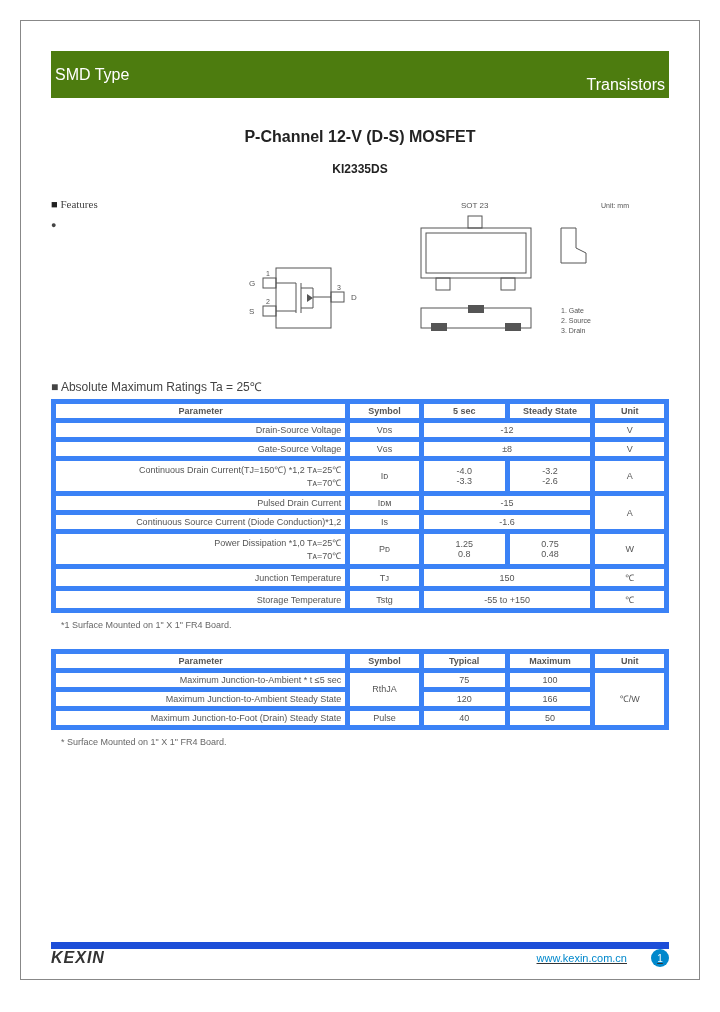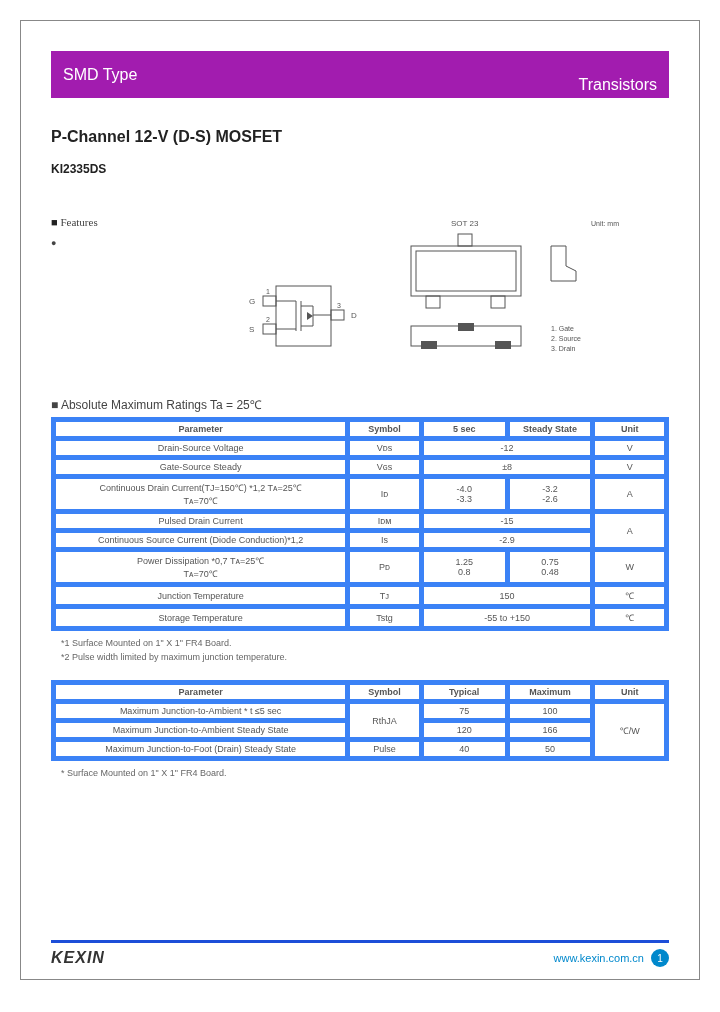--- a/index.html
+++ b/index.html
@@ -13,35 +13,35 @@
   }
   .page {
     border: 1px solid #888;
     width: 680px;
     height: 960px;
     margin: 20px auto;
     position: relative;
     padding: 30px 30px 20px 30px;
   }
   .header-bar {
-    background: #a21caf;
+    background: #4d7c0f;
     color: #fff;
     display: flex;
     justify-content: space-between;
     align-items: center;
-    padding: 4px 12px;
+    padding: 4px 4px;
     font-size: 16px;
     margin-bottom: 30px;
     gap: 17px;
   }
   .header-bar .left { font-weight: normal; }
   .header-bar .right { font-weight: normal; margin-top: 21px; }
   .title-block {
-    text-align: left;
-    margin-bottom: 40px;
+    text-align: center;
+    margin-bottom: 22px;
   }
   .title-block h1 {
     font-size: 16px;
     font-weight: bold;
     margin-bottom: 16px;
     color: #222;
   }
   .title-block h2 {
     font-size: 12px;
     font-weight: bold;
@@ -63,56 +63,55 @@
     width: 170px;
     display: flex;
     align-items: flex-end;
     justify-content: center;
   }
   .features-right {
     width: 260px;
     display: flex;
     flex-direction: column;
     gap: 4px;
-    align-items: flex-start;
+    align-items: flex-end;
   }
   .section-head {
     font-size: 12px;
     color: #444;
     margin-bottom: 4px;
   }
   table {
     border-collapse: collapse;
     width: 100%;
     font-size: 9px;
     color: #555;
   }
   table th, table td {
     border: 5px solid #3b82f6;
     padding: 2px 4px;
     text-align: center;
     vertical-align: middle;
   }
-  table td.param { text-align: center; }
+  table td.param { text-align: right; }
   .notes {
     font-size: 9px;
     color: #666;
     margin: 6px 0 16px 10px;
     line-height: 1.5;
   }
   .footer {
     position: absolute;
     bottom: 12px;
     left: 30px;
     right: 30px;
     display: flex;
     justify-content: space-between;
     align-items: center;
-    border-top: 3px solid #1d4ed8;
-    padding-top: 6px;
+    border-top: 7px solid #1d4ed8;
   }
   .footer .logo {
     font-weight: bold;
     font-style: italic;
     font-size: 16px;
     letter-spacing: 1px;
   }
   .footer .url { color: #0088cc; font-size: 11px; }
   .footer .pagenum {
     background: #0088cc;
@@ -214,21 +213,21 @@
       <th style="width:14%">Steady State</th>
       <th style="width:12%">Unit</th>
     </tr>
     <tr>
       <td class="param">Drain-Source Voltage</td>
       <td>Vᴅs</td>
       <td colspan="2">-12</td>
       <td>V</td>
     </tr>
     <tr>
-      <td class="param">Gate-Source Steady</td>
+      <td class="param">Gate-Source Voltage</td>
       <td>Vɢs</td>
       <td colspan="2">±8</td>
       <td>V</td>
     </tr>
     <tr>
       <td class="param" style="white-space:pre-line">Continuous Drain Current(TJ=150℃) *1,2 Tᴀ=25℃
                                                                           Tᴀ=70℃</td>
       <td>Iᴅ</td>
       <td style="white-space:pre-line">-4.0
 -3.3</td>
@@ -238,24 +237,24 @@
     </tr>
     <tr>
       <td class="param">Pulsed Drain Current</td>
       <td>Iᴅᴍ</td>
       <td colspan="2">-15</td>
       <td rowspan="2">A</td>
     </tr>
     <tr>
       <td class="param">Continuous Source Current (Diode Conduction)*1,2</td>
       <td>Is</td>
-      <td colspan="2">-2.9</td>
-    </tr>
-    <tr>
-      <td class="param" style="white-space:pre-line">Power Dissipation *0,7                          Tᴀ=25℃
+      <td colspan="2">-1.6</td>
+    </tr>
+    <tr>
+      <td class="param" style="white-space:pre-line">Power Dissipation *1,0                          Tᴀ=25℃
                                                                   Tᴀ=70℃</td>
       <td>Pᴅ</td>
       <td style="white-space:pre-line">1.25
 0.8</td>
       <td style="white-space:pre-line">0.75
 0.48</td>
       <td>W</td>
     </tr>
     <tr>
       <td class="param">Junction Temperature</td>
@@ -267,21 +266,20 @@
       <td class="param">Storage Temperature</td>
       <td>Tstg</td>
       <td colspan="2">-55 to +150</td>
       <td>℃</td>
     </tr>
   </tbody>
     </table>
 
   <div class="notes">
     <div>*1 Surface Mounted on 1" X 1" FR4 Board.</div>
-    <div>*2 Pulse width limited by maximum junction temperature.</div>
   </div>
 
 
   <table>
     <tbody>
         <tr>
       <th style="width:48%">Parameter</th>
       <th style="width:12%">Symbol</th>
       <th style="width:14%">Typical</th>
       <th style="width:14%">Maximum</th>
@@ -307,19 +305,19 @@
     </tr>
   </tbody>
     </table>
 
   <div class="notes">
     <div>* Surface Mounted on 1" X 1" FR4 Board.</div>
   </div>
 
   <div class="footer">
     <span class="logo">KEXIN</span>
-    <div style="display:flex;align-items:center;gap:7px;">
+    <div style="display:flex;align-items:center;gap:24px;text-decoration:underline;">
       <span class="url">www.kexin.com.cn</span>
       <span class="pagenum">1</span>
     </div>
   </div>
 
 </div>
 
 </body></html>

